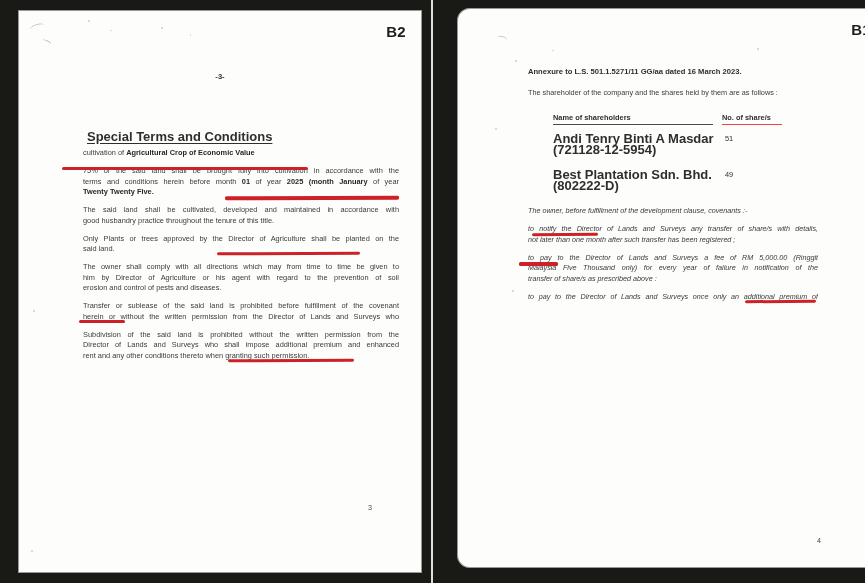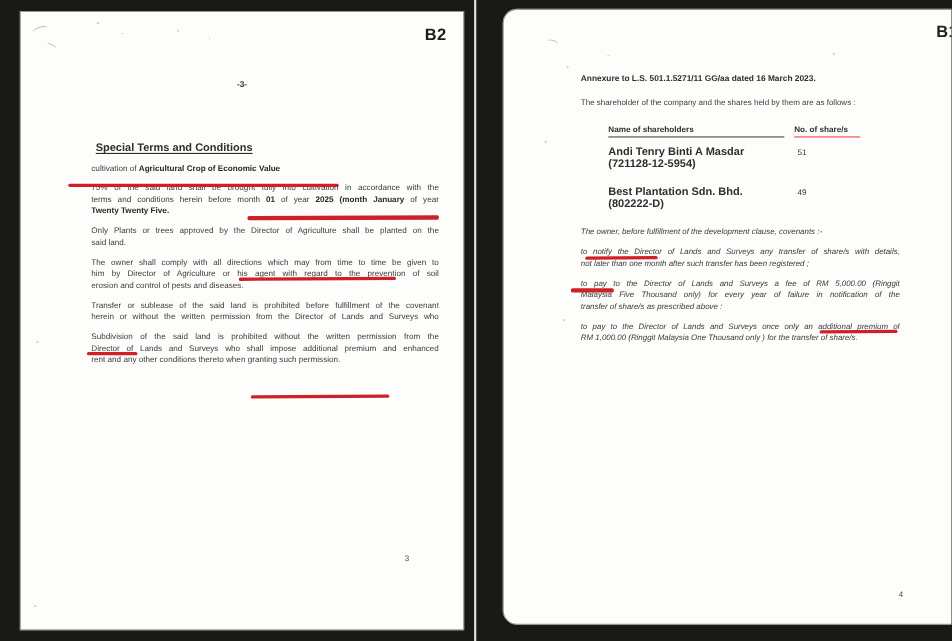--- a/index.html
+++ b/index.html
@@ -21,42 +21,42 @@
     font-size:15px;font-weight:bold;color:#1d1d1b;letter-spacing:.3px;
   }
   .page-marker{position:absolute;top:62px;left:0;width:100%;text-align:center;
     font-size:7.6px;font-weight:bold;color:#333331;}
   .annexure-row{position:absolute;left:66px;top:90px;width:330px;height:12px;
     font-size:7.6px;font-weight:bold;color:#2e2e2c;}
   .annexure-row .dated{position:absolute;left:169px;top:0;}
   .annexure-row .dated-value{margin-left:9px;}
   .section-heading{
     position:absolute;left:69px;top:119px;
-    font-size:10px;font-weight:bold;color:#2e2e2c;
+    font-size:13px;font-weight:bold;color:#2e2e2c;
     text-decoration:underline;text-underline-offset:2px;
   }
   
   .bodyflow{position:absolute;}
   #left-body{left:65px;top:138px;width:316px;font-size:7.4px;}
   #right-cov{left:71px;top:198px;width:290px;font-size:7.2px;font-style:italic;}
   .para{margin-bottom:7.5px;}
   .tline{
     height:10.5px;line-height:10.5px;
     text-align:justify;text-align-last:justify;text-justify:inter-word;
     white-space:normal;overflow:hidden;
   }
   .tline.lastline{text-align-last:left;}
   .bold, b{font-weight:bold;color:#282826;}
   
   .rp-title{position:absolute;left:71px;top:59px;font-size:7.6px;font-weight:bold;color:#2e2e2c;}
   .rp-intro{position:absolute;left:71px;top:80px;font-size:7.3px;color:#3a3a38;}
   .share-col-head{font-weight:bold;color:#2e2e2c;font-size:7.4px;}
   .col1-head{position:absolute;left:96px;top:105px;width:160px;border-bottom:1px solid #4a4a48;padding-bottom:2px;}
   .col2-head{position:absolute;left:265px;top:105px;width:60px;border-bottom:1px solid #ef4444;padding-bottom:2px;}
-  .sh-name{position:absolute;left:96px;font-size:10px;font-weight:bold;color:#2e2e2c;line-height:10.5px;}
+  .sh-name{position:absolute;left:96px;font-size:13px;font-weight:bold;color:#2e2e2c;line-height:10.5px;}
   .sh-shares{position:absolute;left:268px;font-size:7.4px;font-weight:normal;color:#2e2e2c;}
   .page-num{position:absolute;font-size:7.2px;color:#454543;}
   #left-page .page-num{left:350px;top:493px;}
   #right-page .page-num{left:360px;top:528px;}
   
   .redline{position:absolute;background:var(--red,#ce2127);border-radius:1.5px;}
   
   .speck{position:absolute;background:#8e8e8a;border-radius:50%;opacity:.45;}
   .squiggle{position:absolute;border-top:1px solid rgba(110,110,106,.45);border-radius:60%;}
 </style>
@@ -73,20 +73,24 @@
   <div class="section-heading">Special Terms and Conditions</div>
 
   <div class="bodyflow" id="left-body">
       <div class="para">
         <div class="tline lastline"><span>cultivation of </span><span class="bold">Agricultural Crop of Economic Value</span></div>
       </div>
       <div class="para">
         <div class="tline"><span>75% of the said land shall be brought fully into cultivation in accordance with the</span></div>
         <div class="tline"><span>terms and conditions herein before month </span><span class="bold">01</span><span> of year </span><span class="bold">2025 (month January</span><span> of year</span></div>
         <div class="tline lastline"><span class="bold">Twenty Twenty Five.</span></div>
+      </div>
+      <div class="para">
+        <div class="tline"><span>The said land shall be cultivated, developed and maintained in accordance with</span></div>
+        <div class="tline lastline"><span>good husbandry practice throughout the tenure of this title.</span></div>
       </div>
       <div class="para">
         <div class="tline"><span>Only Plants or trees approved by the Director of Agriculture shall be planted on the</span></div>
         <div class="tline lastline"><span>said land.</span></div>
       </div>
       <div class="para">
         <div class="tline"><span>The owner shall comply with all directions which may from time to time be given to</span></div>
         <div class="tline"><span>him by Director of Agriculture or his agent with regard to the prevention of soil</span></div>
         <div class="tline lastline"><span>erosion and control of pests and diseases.</span></div>
       </div>
@@ -148,21 +152,20 @@
         <div class="tline"><span>to notify the Director of Lands and Surveys any transfer of share/s with details,</span></div>
         <div class="tline lastline"><span>not later than one month after such transfer has been registered ;</span></div>
       </div>
       <div class="para">
         <div class="tline"><span>to pay to the Director of Lands and Surveys a fee of RM 5,000.00 (Ringgit</span></div>
         <div class="tline"><span>Malaysia Five Thousand only) for every year of failure in notification of the</span></div>
         <div class="tline lastline"><span>transfer of share/s as prescribed above :</span></div>
       </div>
       <div class="para">
         <div class="tline"><span>to pay to the Director of Lands and Surveys once only an additional premium of</span></div>
-        <div class="tline lastline"><span>RM 1,000.00 (Ringgit Malaysia One Thousand only ) for the transfer of share/s.</span></div>
       </div>
     </div>
 
   <div class="redline" style="left:75px;top:225px;width:66px;height:3px;transform:rotate(-0.4deg);"></div>
   <div class="redline" style="left:62px;top:253.5px;width:39px;height:4px;"></div>
   <div class="redline" style="left:288px;top:291.5px;width:71px;height:3px;transform:rotate(-0.4deg);"></div>
 
   <div class="squiggle" style="left:40px;top:28px;width:10px;height:5px;transform:rotate(15deg);"></div>
   <div class="speck" style="left:58px;top:52px;width:2px;height:2px;"></div>
   <div class="speck" style="left:95px;top:42px;width:2px;height:1px;"></div>

